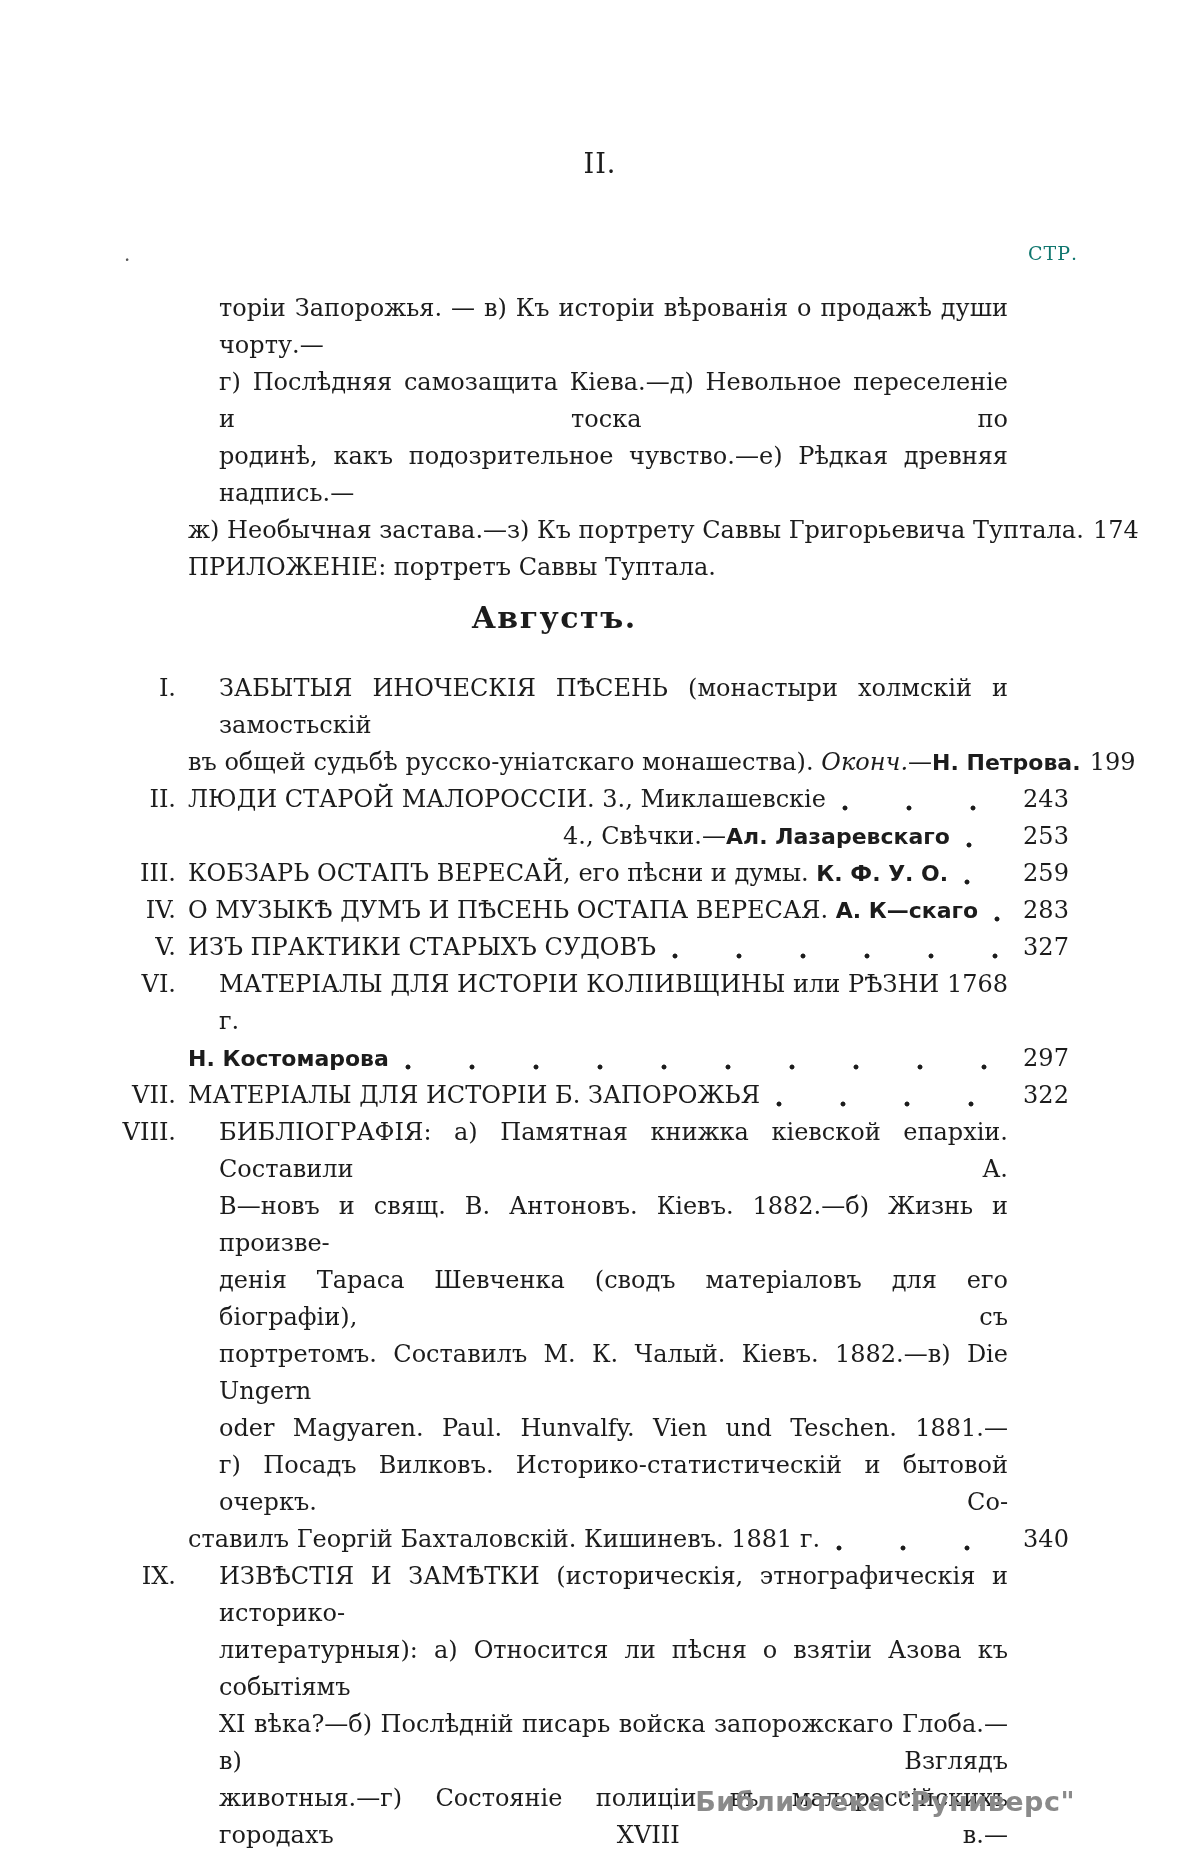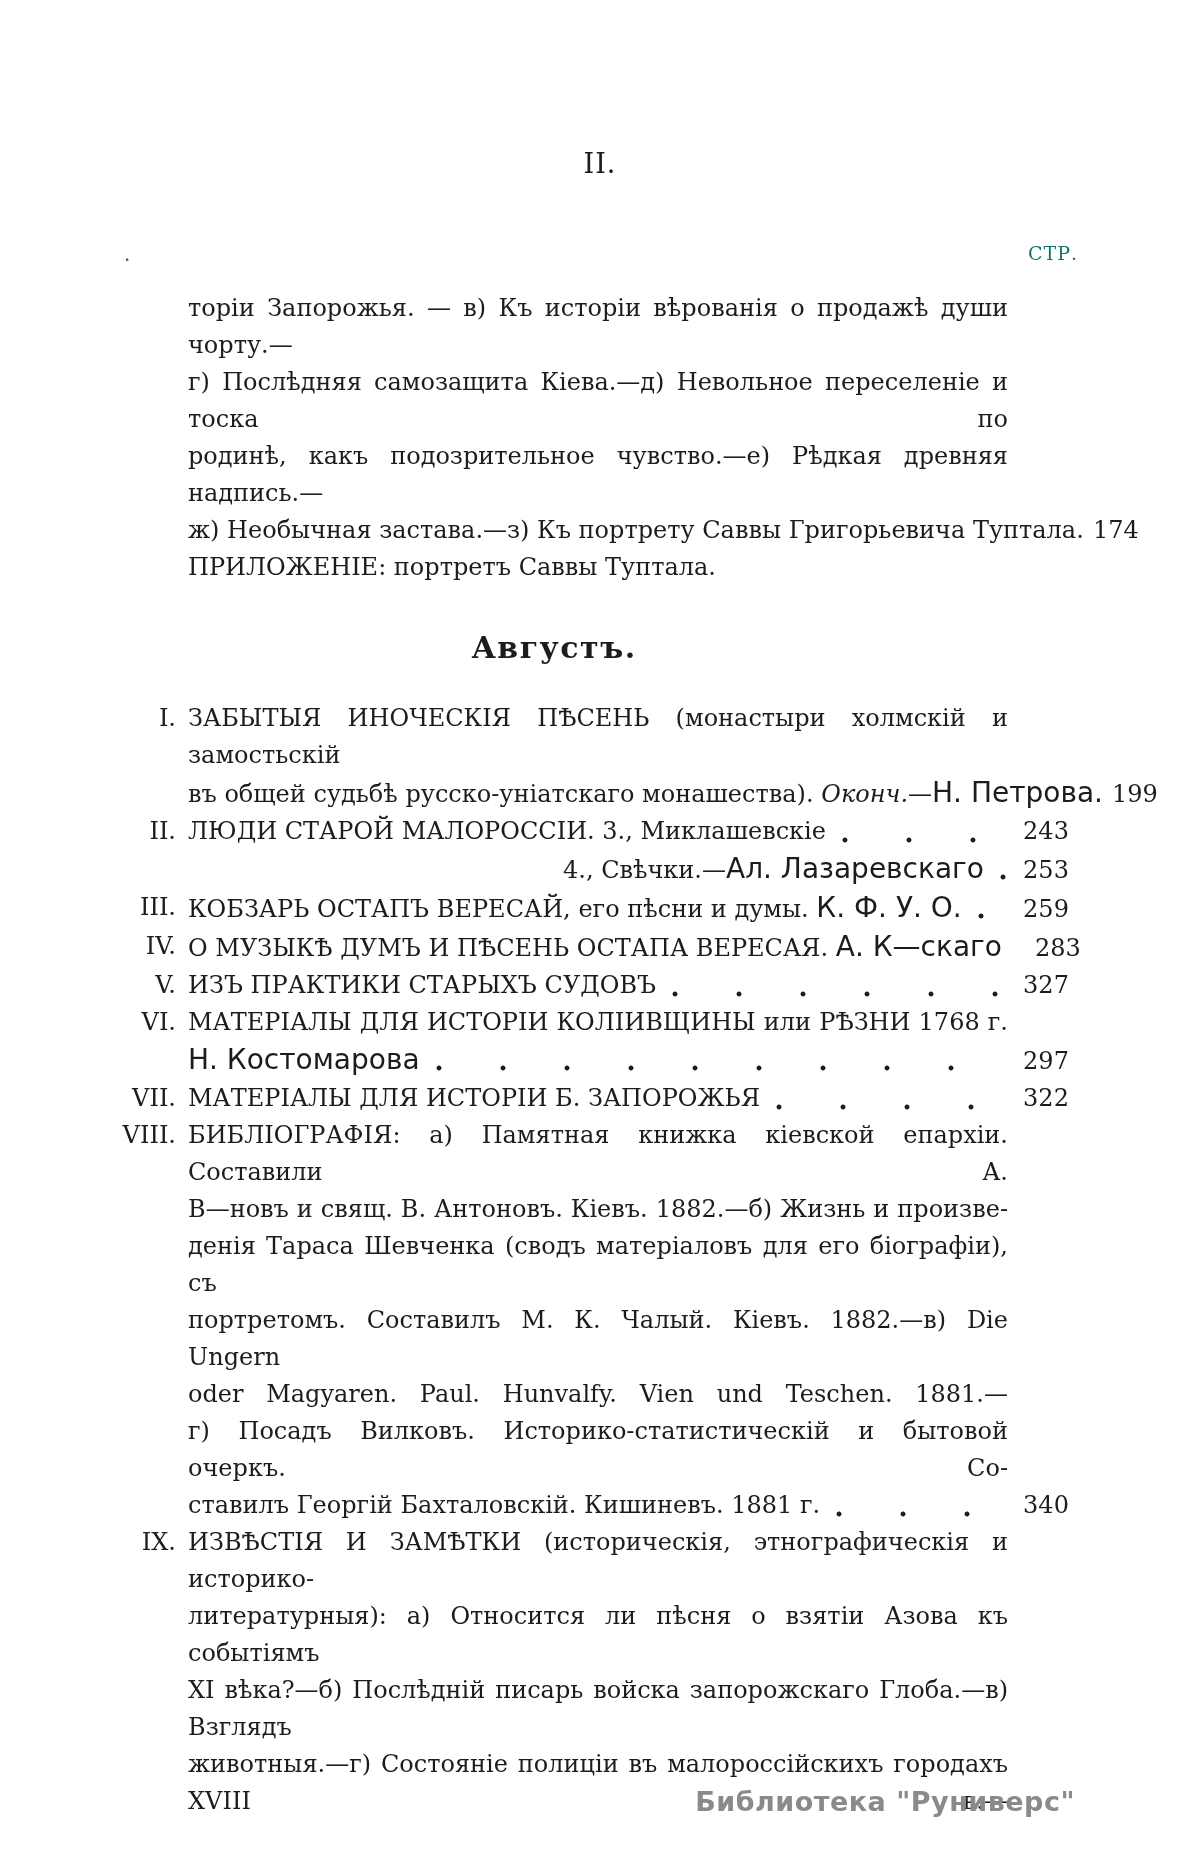--- a/index.html
+++ b/index.html
@@ -64,20 +64,21 @@
     width: 88px;
     text-align: right;
     padding-right: 12px;
     box-sizing: border-box;
   }
   .main { flex: 1; min-width: 0; }
   .main.textline { padding-right: 70px; }
   .main.just {
     text-align: justify;
     text-align-last: justify;
+    margin-left: 31px;
   }
   .main.has-page {
     display: flex;
     align-items: baseline;
   }
   .content { white-space: nowrap; }
   .content.indent2 { margin-left: 375px; }
   .pagenum {
     flex: 0 0 64px;
     text-align: center;
@@ -90,36 +91,36 @@
     background-repeat: repeat-x;
     background-size: 64px 37px;
   }
   .spacer { flex: 1 1 auto; }
 
   
   .p-c { }                               
   .p-n { }                               
   .p-b {                                 
     font-family: "DejaVu Sans", "Liberation Sans", sans-serif;
-    font-weight: 400;
-    font-size: 28px;
+    font-weight: 700;
+    font-size: 22px;
   }
   .p-i { font-style: italic; }           
 
   
   .heading {
     position: relative;
     text-align: center;
     font-weight: bold;
     font-size: 30px;
     letter-spacing: 1.5px;
     padding-right: 70px;
     line-height: 44px;
   }
-  .heading-august    { margin: 40px 0 30px; }
+  .heading-august    { margin: 10px 0 30px; }
 
   
   .watermark {
     position: absolute;
     top: 1786px;
     right: 125px;
     font-family: "DejaVu Sans", "Liberation Sans", sans-serif;
     font-size: 27px;
     font-weight: 600;
     letter-spacing: 0.5px;

